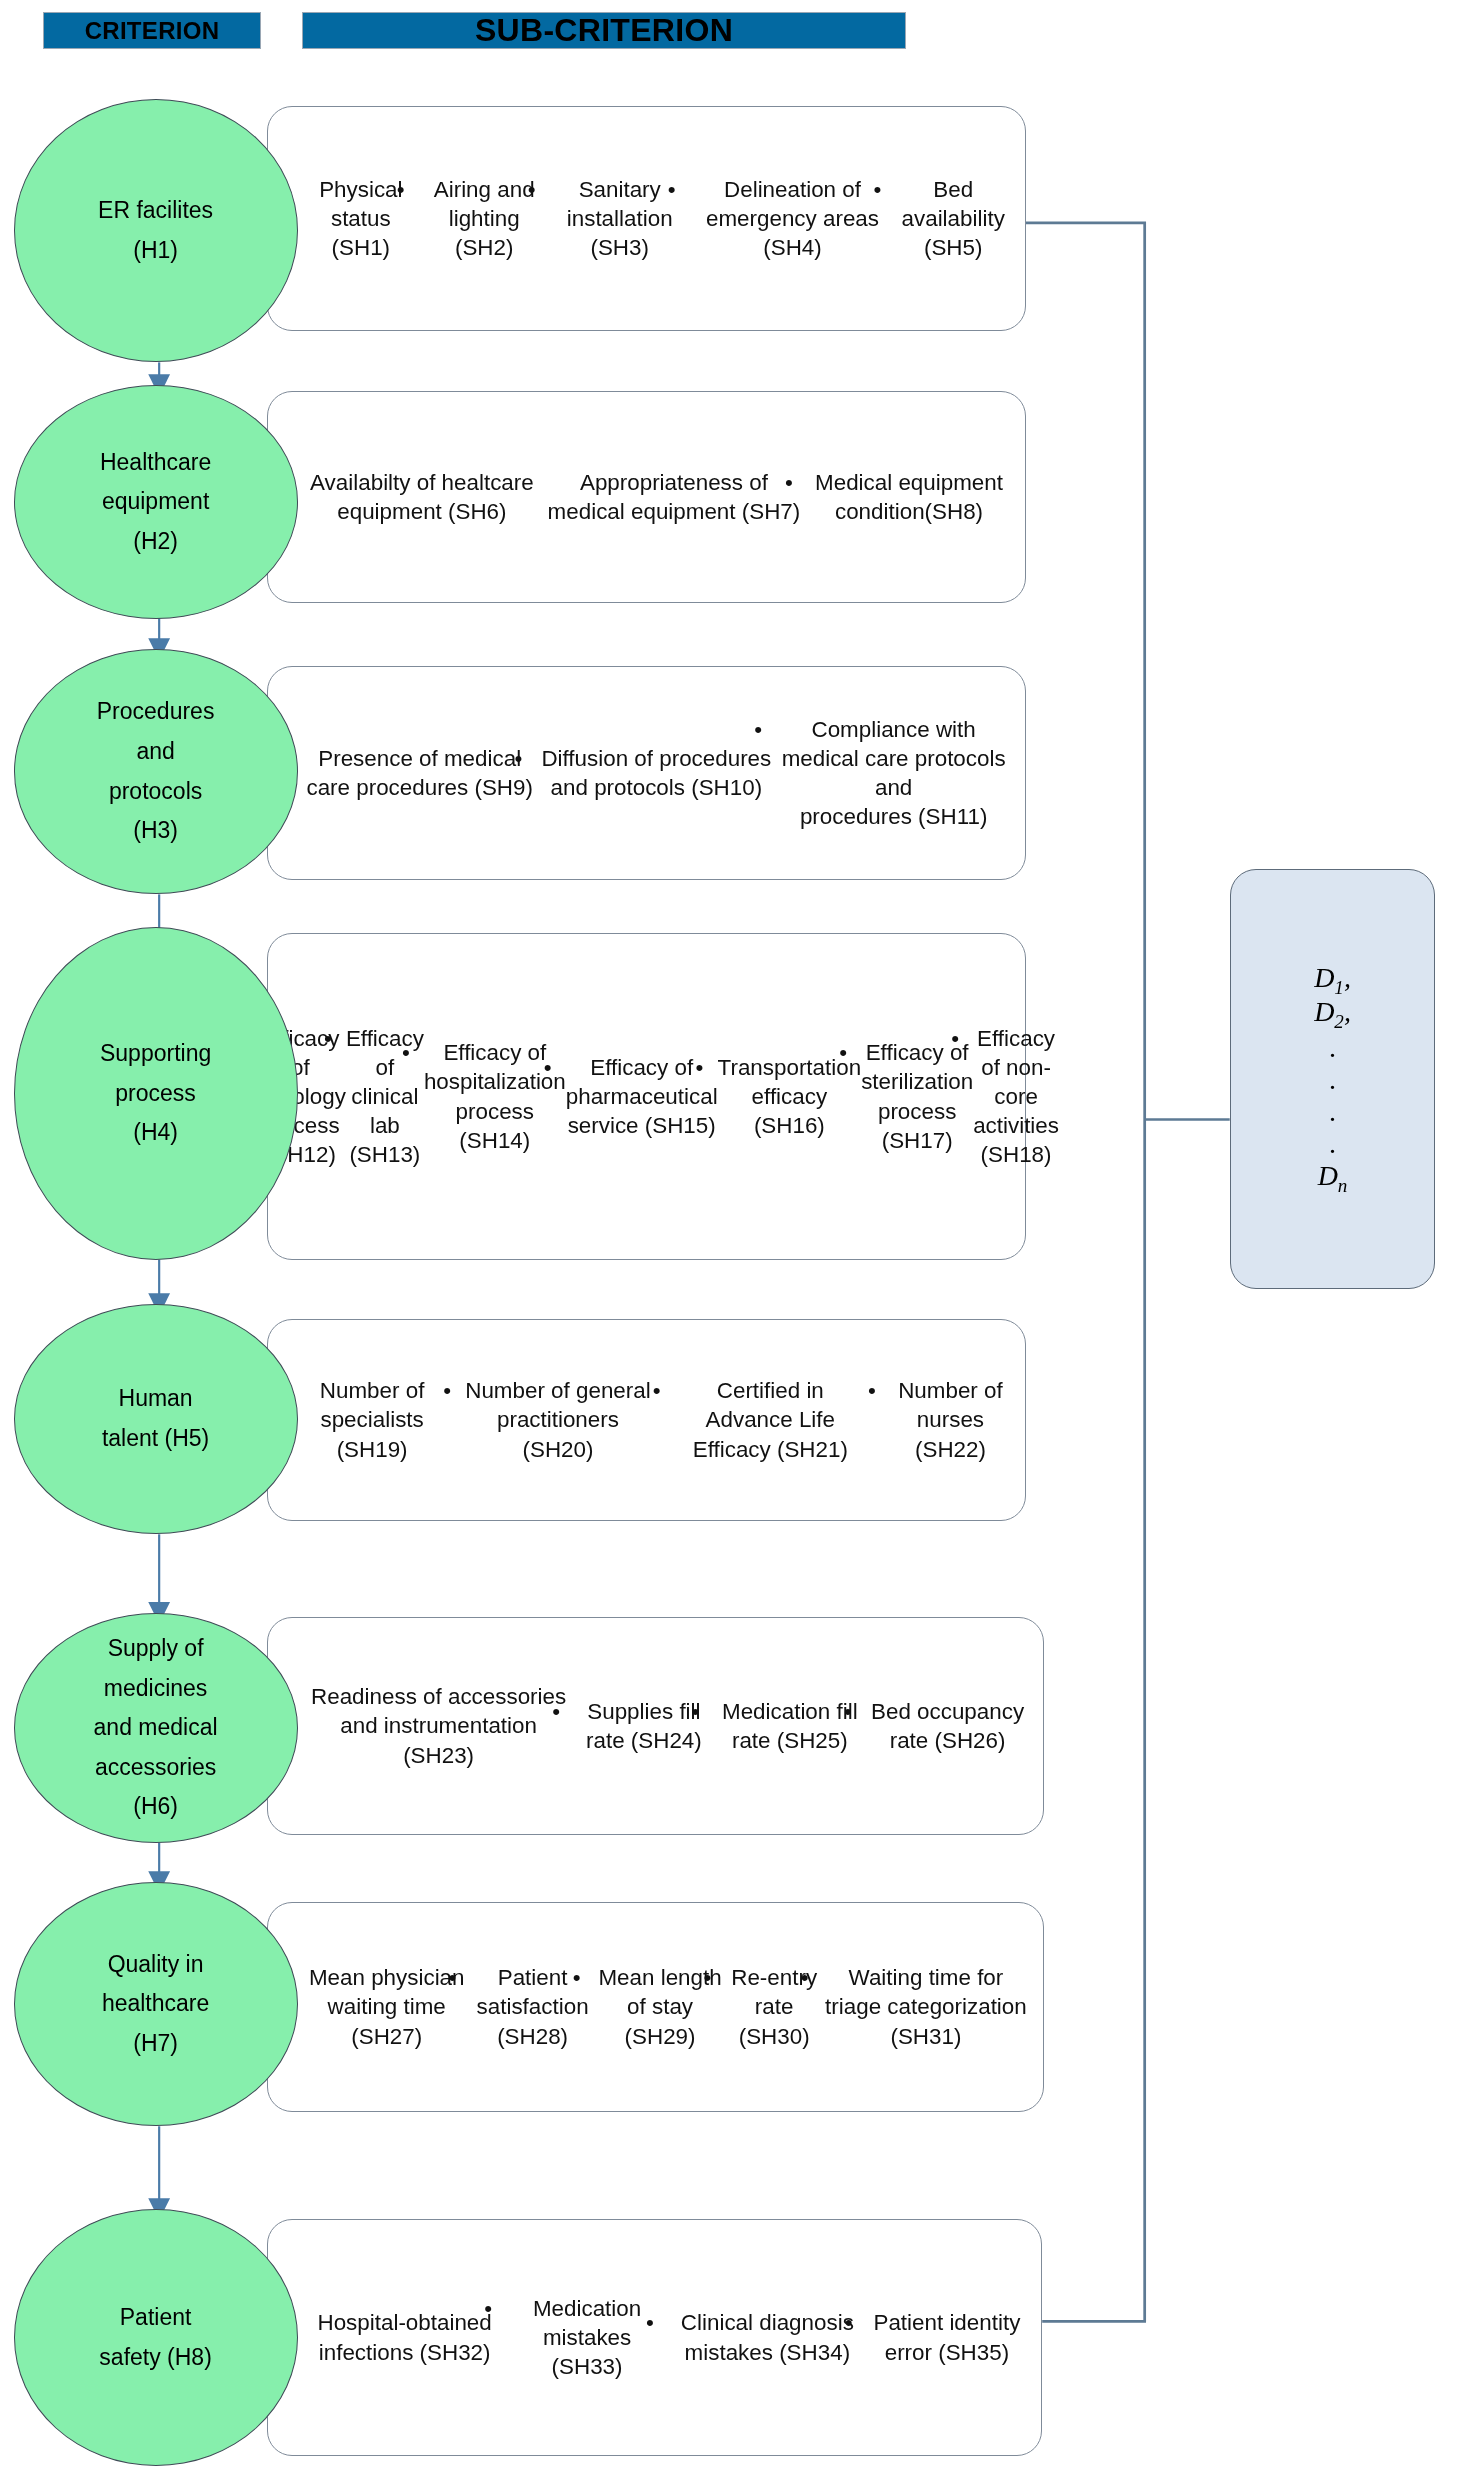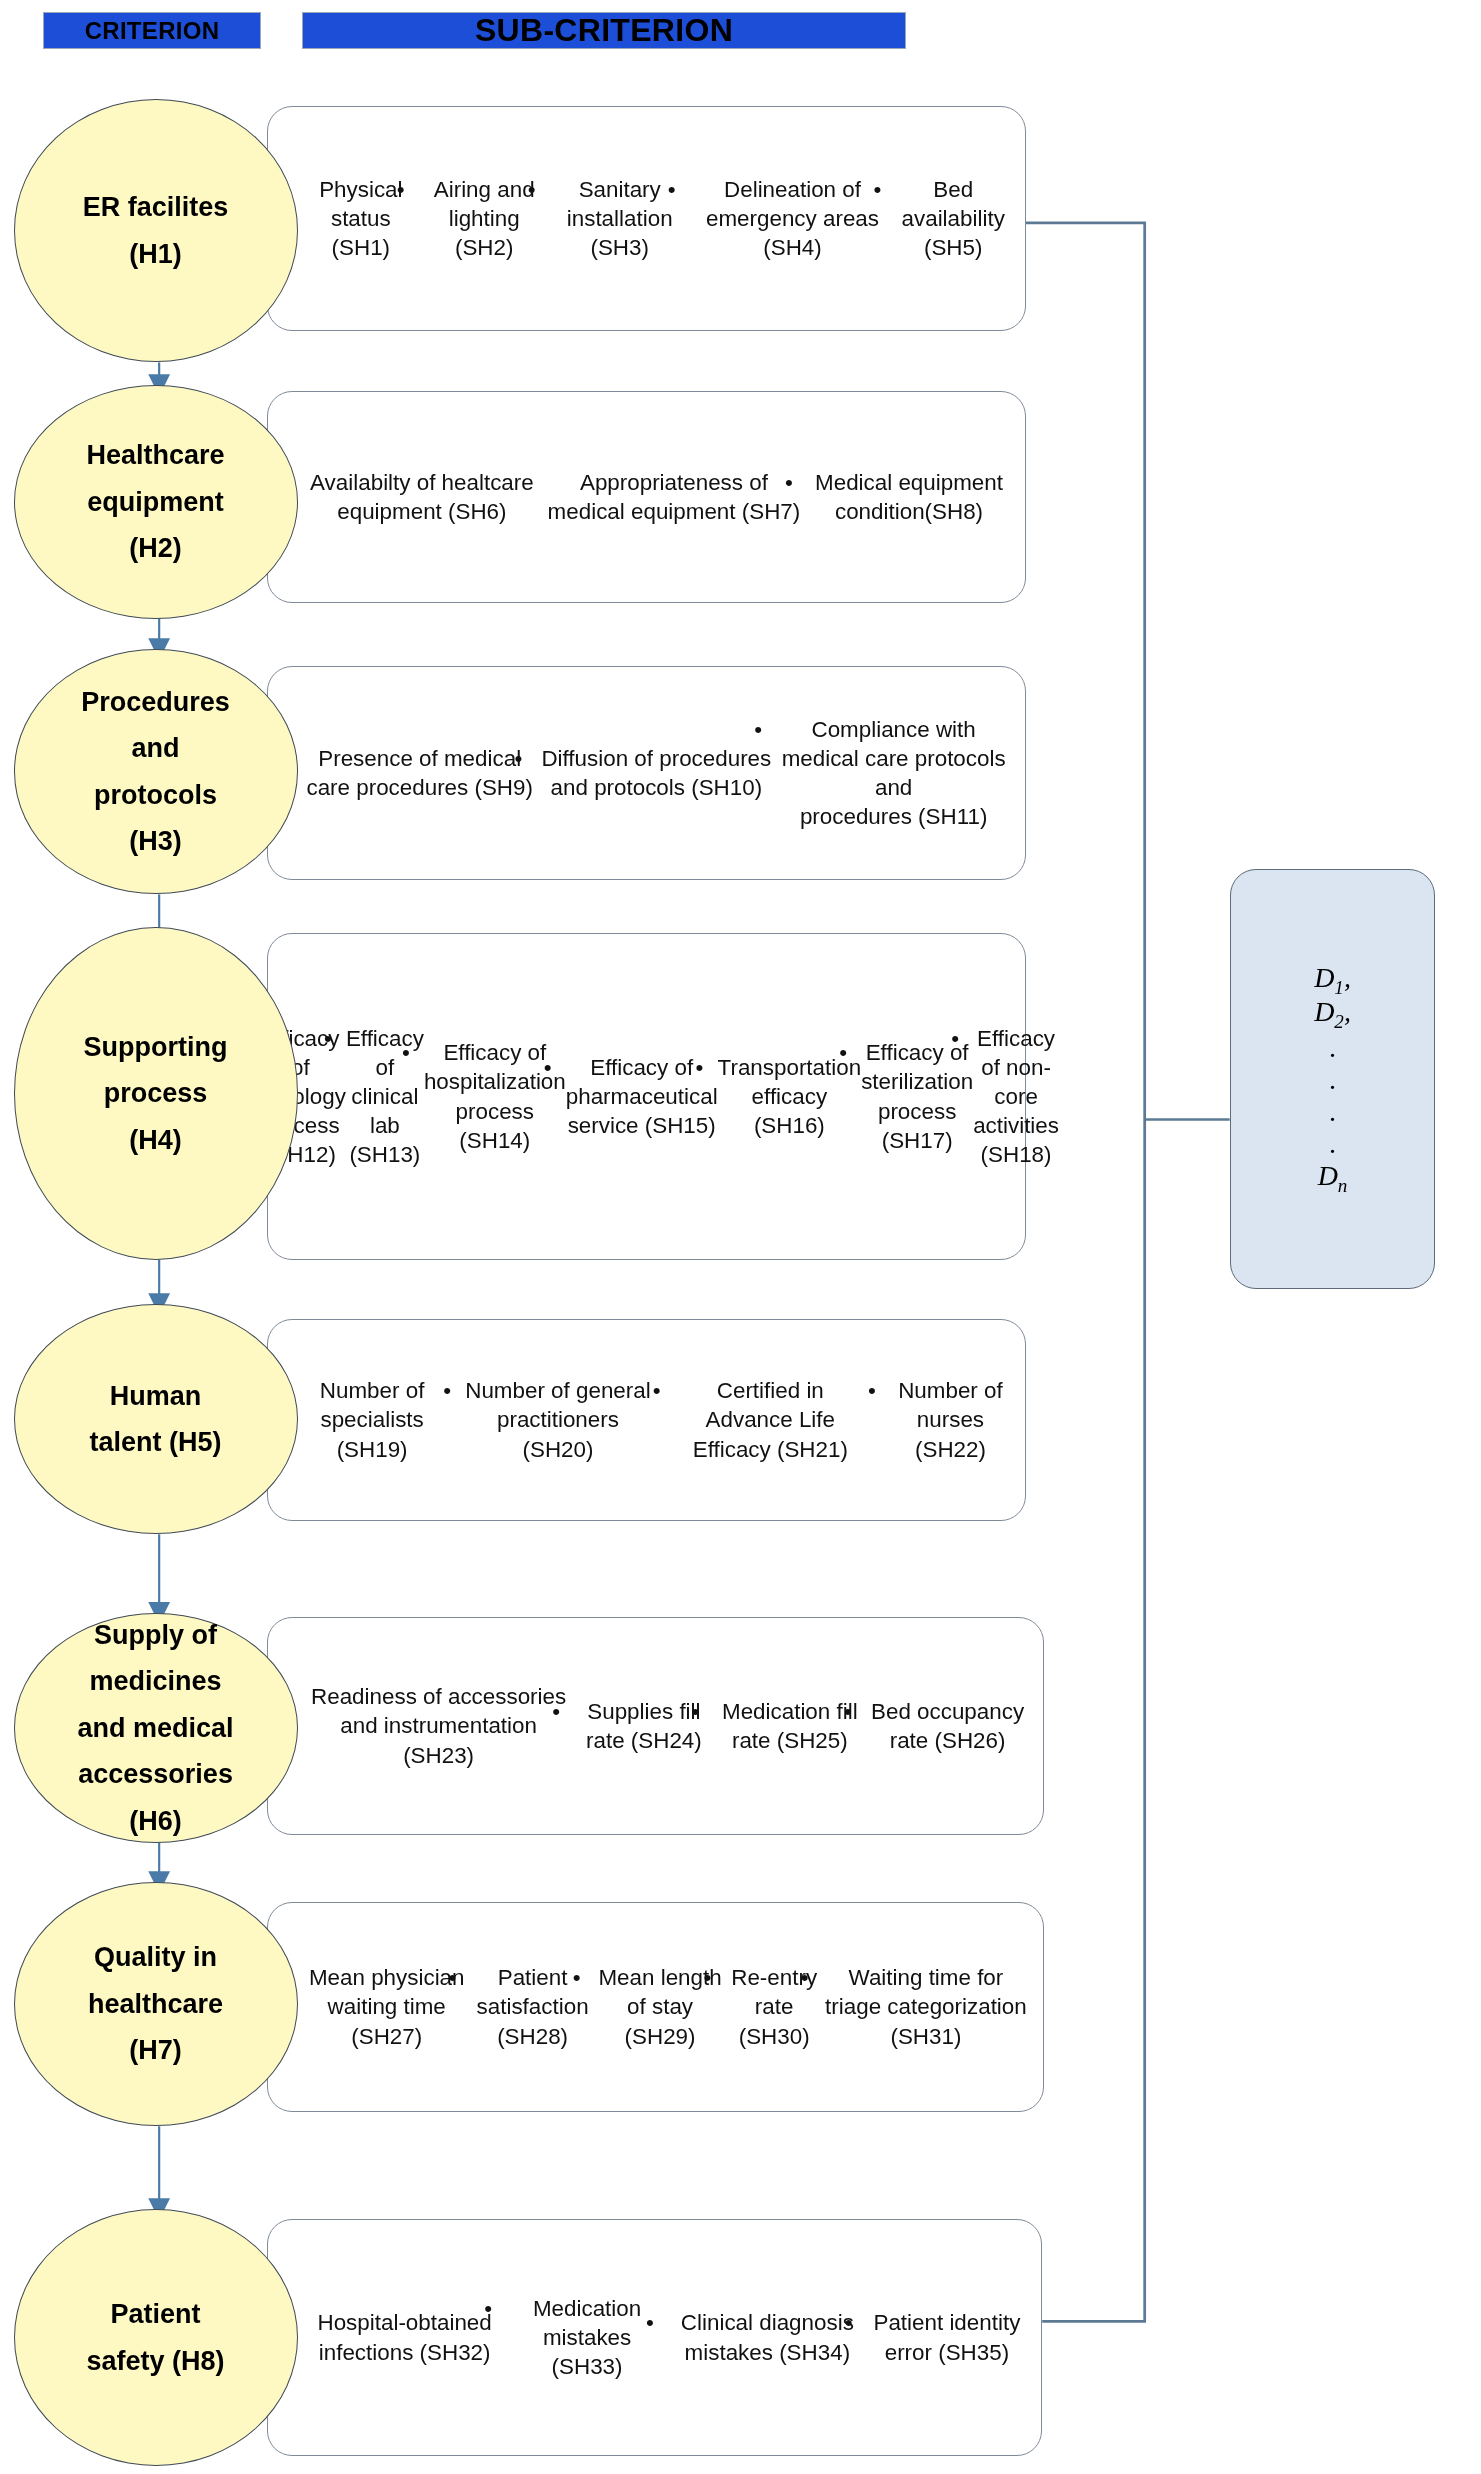--- a/index.html
+++ b/index.html
@@ -9,47 +9,47 @@
     font-family:"Liberation Sans", sans-serif;
     position:relative;
     overflow:hidden;
   }
   #stage{position:absolute;left:0;top:0;width:1481px;height:2475px;}
 
   
   .hdr{
     position:absolute;
     border:1.6px solid #9aa7b4;
-    background:#1d4ed8;
+    background:#0369a1;
     box-sizing:border-box;
     display:flex;align-items:center;justify-content:center;
     font-weight:bold;
     color:#000000;
     letter-spacing:0.3px;
   }
   #hdr-criterion{left:43px;top:12px;width:218px;height:37px;font-size:24px;}
   #hdr-subcriterion{left:302px;top:12px;width:604px;height:37px;font-size:32px;}
 
   
   #wires{position:absolute;left:0;top:0;width:1481px;height:2475px;pointer-events:none;}
 
   
   .row{position:absolute;left:0;}
 
   .ellipse{
     position:absolute;
-    background:#fef9c3;
+    background:#86efac;
     border:1.6px solid #3f4a56;
     border-radius:50%;
     box-sizing:border-box;
     display:flex;align-items:center;justify-content:center;
     text-align:center;
-    font-weight:bold;
+    font-weight:normal;
     color:#000000;
-    font-size:27px;
+    font-size:23px;
     line-height:1.72;
     z-index:3;
   }
   .ellipse .etxt{padding:0 9.8px;white-space:pre-line;}
 
   .subbox{
     position:absolute;
     background:#ffffff;
     border:1.6px solid #7f8b99;
     border-radius:25px;

